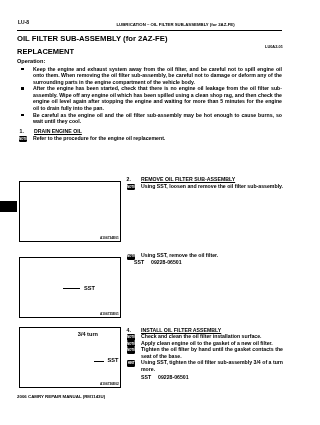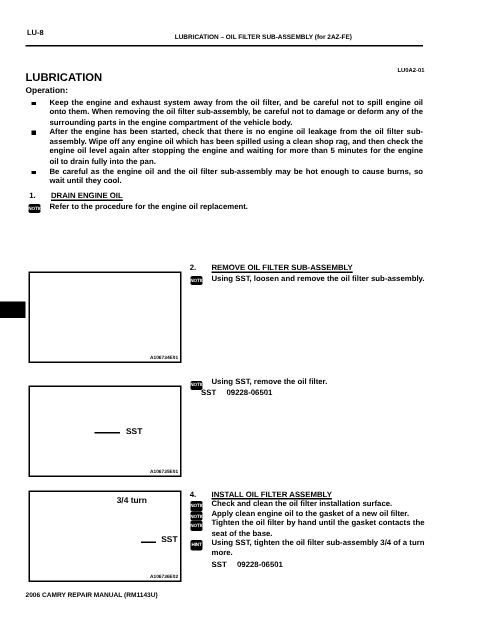--- a/index.html
+++ b/index.html
@@ -46,22 +46,23 @@
   #tab{left:0;top:201px;width:17px;height:11px;background:#000;}
   #footer{left:17px;top:394px;font-size:4.4px;font-weight:bold;}
 </style>
 </head>
 <body>
 
 <div class="page">
   <div class="abs" id="pgnum">LU-8</div>
   <div class="abs" id="hdr">LUBRICATION  –  OIL FILTER SUB-ASSEMBLY (for 2AZ-FE)</div>
   <div class="abs" id="rule"></div>
+  <div class="abs" id="title">OIL FILTER SUB-ASSEMBLY (for 2AZ-FE)</div>
   <div class="abs" id="tcode">LU0A2-01</div>
-  <div class="abs" id="subtitle">LUBRICATION</div>
+  <div class="abs" id="subtitle">REPLACEMENT</div>
   <div class="abs" id="ophead">Operation:</div>
 
   <div class="bl" style="top:65.5px">
     <span class="bu"></span>
     <span class="tx">Keep the engine and exhaust system away from the oil filter, and be careful not to spill engine oil onto them. When removing the oil filter sub-assembly, be careful not to damage or deform any of the surrounding parts in the engine compartment of the vehicle body.</span>
   </div>
   <div class="bl" style="top:85px">
     <span class="bu"></span>
     <span class="tx">After the engine has been started, check that there is no engine oil leakage from the oil filter sub-assembly. Wipe off any engine oil which has been spilled using a clean shop rag, and then check the engine oil level again after stopping the engine and waiting for more than 5 minutes for the engine oil to drain fully into the pan.</span>
   </div>

